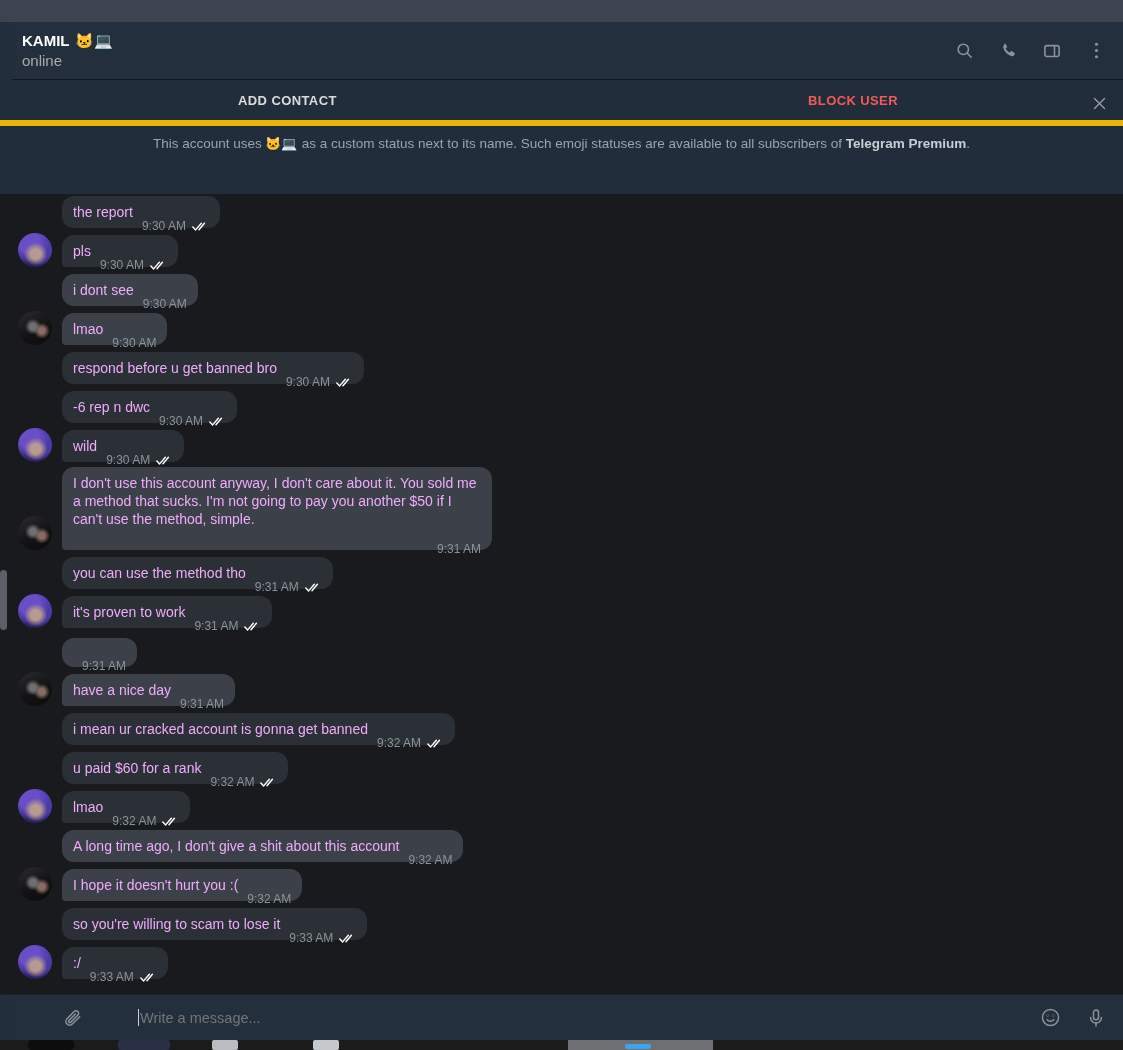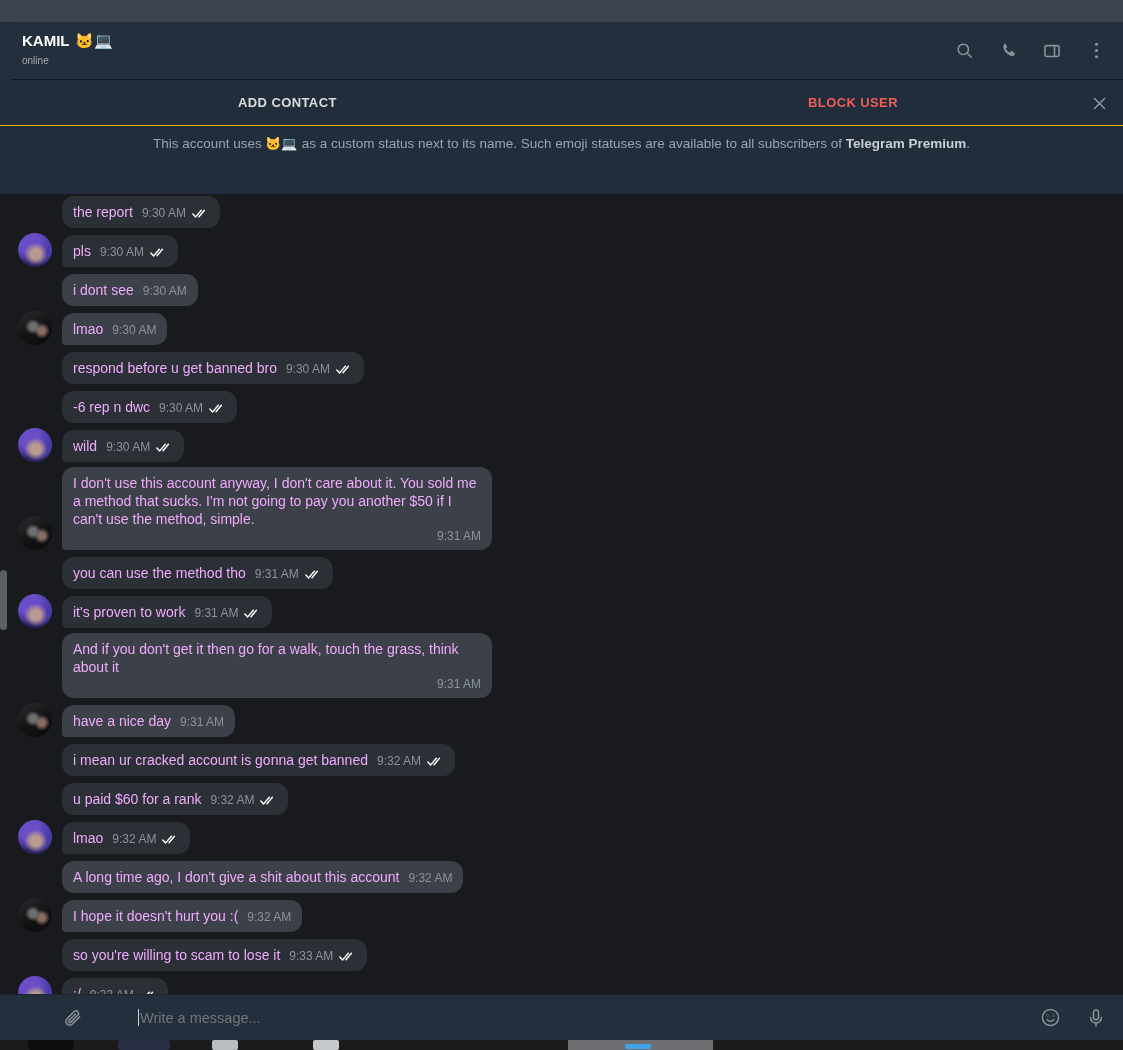--- a/index.html
+++ b/index.html
@@ -24,39 +24,39 @@
     display: flex; align-items: center;
     border-bottom: 1px solid #101921;
   }
   .header-left-rail { width: 12px; height: 58px; background: #232e3c; }
   .peer-info { margin-left: 10px; display: flex; flex-direction: column; justify-content: center; }
   .peer-name {
     font-size: 15px; font-weight: bold; color: #ffffff;
     display: flex; align-items: center; gap: 6px; line-height: 18px;
   }
   .peer-emoji { font-size: 15px; line-height: 1; }
-  .peer-status { font-size: 10px; color: #aaaaaa; line-height: 18px; margin-top: 2px; }
+  .peer-status { font-size: 15px; color: #aaaaaa; line-height: 18px; margin-top: 2px; }
   .header-actions {
     margin-left: auto; display: flex; align-items: center; gap: 18px;
     padding-right: 14px;
   }
   .hdr-btn {
     width: 26px; height: 26px; display: flex; align-items: center; justify-content: center;
     cursor: pointer;
   }
   .hdr-btn svg { display: block; }
 
   
   .contact-banner {
     position: absolute; top: 80px; left: 0; width: 1123px; height: 114px;
     background: #212d3b;
   }
   .banner-actions {
     position: relative; height: 46px; display: flex; align-items: center;
-    border-bottom: 1px solid #eab308;
+    border-bottom: 6px solid #eab308;
   }
   .banner-btn {
     position: absolute; font-size: 13px; font-weight: bold; letter-spacing: .4px;
     cursor: pointer;
   }
   .banner-btn.add { left: 238px; color: #dcdcdc; }
   .banner-btn.block { left: 808px; color: #f05b56; }
   .banner-close {
     position: absolute; right: 12px; top: 11px;
     width: 24px; height: 24px; display: flex; align-items: center; justify-content: center;
@@ -118,21 +118,21 @@
   .bubble.tail { border-bottom-left-radius: 4px; }
 
   .btext {
     font-size: 14px; line-height: 18px; color: #f0abfc;
     white-space: pre-wrap; word-wrap: break-word;
   }
   .meta {
     display: inline-flex; align-items: center; gap: 6px;
     margin-left: 9px; vertical-align: baseline;
     font-size: 12px; color: #8b9399;
-    position: relative; top: 0;
+    position: relative; top: 13px;
   }
   .bubble.multiline .btext { display: block; }
   .bubble.multiline .meta { float: right; margin-top: 1px; }
   .ticks { display: inline-flex; }
   .ticks svg { display: block; }
 
   
   .composer {
     position: absolute; top: 994px; left: 0; width: 1123px; height: 46px;
     background: #242f3d;
@@ -346,21 +346,20 @@
                 <svg width="17" height="11" viewBox="0 0 20 12" fill="none" stroke="#ffffff" stroke-width="1.7" stroke-linecap="round" stroke-linejoin="round">
                   <path d="M1 6.6 4.3 10 11 2.2"></path>
                   <path d="M8.2 9.9 14.6 2.2"></path>
                 </svg>
               </span>
             </span></div>
         </div>
         <div class="msg-row">
           <div class="avatar-slot"></div>
           <div class="bubble in multiline">
-            <span class="btext">And if you don't get it then go for a walk, touch the grass, think about it</span>
             <span class="meta">
               <span>9:31 AM</span>
             </span>
           </div>
         </div>
         <div class="msg-row">
           <div class="avatar-slot">
             <div class="avatar dark"></div>
           </div>
           <div class="bubble in tail"><span class="btext">have a nice day</span><span class="meta">

